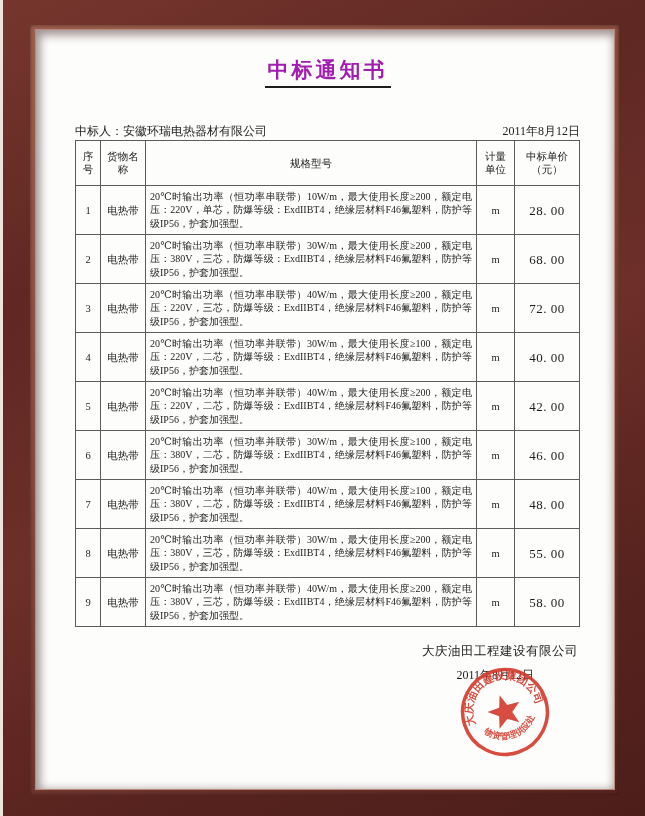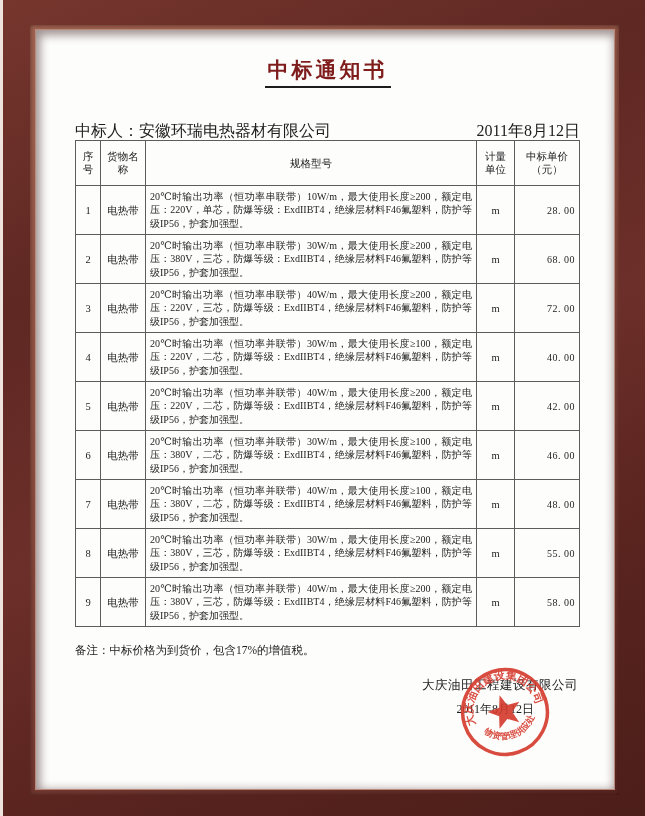--- a/index.html
+++ b/index.html
@@ -29,45 +29,45 @@
   }
   .content{
     position:relative;height:100%;
     padding:26px 34px 0 39px;
     box-sizing:border-box;
     color:#1d1d1d;
   }
   .title-wrap{text-align:center;margin:0 0 34px 0;}
   .title{
     display:inline-block;font-size:21px;font-weight:bold;letter-spacing:3px;
-    border-bottom:2px solid #1d1d1d;padding:0 3px 2px 3px;color:#7f1d1d;
+    border-bottom:2px solid #1d1d1d;padding:0 3px 2px 3px;color:#a21caf;
   }
   .meta-row{
     display:flex;justify-content:space-between;align-items:center;
-    font-size:16px;line-height:18px;
+    font-size:12px;line-height:18px;
   }
   .intro{
     font-size:12px;line-height:17px;text-indent:2em;margin:1px 0 6px 0;
     text-align:justify;
   }
   table.spec{
     width:100%;border-collapse:collapse;table-layout:fixed;
   }
   table.spec th,table.spec td{
     border:1px solid #5c5c5c;
     padding:2px 4px;vertical-align:middle;
     font-weight:normal;
   }
   table.spec thead th{
     height:40px;font-size:10.5px;line-height:13px;text-align:center;color:#222;
   }
   td.c-no,td.c-name,td.c-unit,td.c-price{
     text-align:center;font-size:10.5px;line-height:13px;
   }
-  td.c-price{font-size:10px;letter-spacing:.5px;text-align:right;}
+  td.c-price{font-size:13px;letter-spacing:.5px;}
   td.c-spec{
     font-size:10px;line-height:13.2px;text-align:justify;padding:3px 6px;
     height:44px;
   }
   .notes{margin-top:12px;font-size:11.5px;line-height:22px;}
   .notes .n2{text-indent:2.4em;}
   .signature{
     margin-top:16px;text-align:right;position:relative;z-index:1;
   }
   .sig-company{font-size:12.5px;letter-spacing:.5px;padding-right:2px;}
@@ -185,21 +185,20 @@
               <td class="c-no">9</td>
               <td class="c-name">电热带</td>
               <td class="c-spec">20℃时输出功率（恒功率并联带）40W/m，最大使用长度≥200，额定电压：380V，三芯，防爆等级：ExdIIBT4，绝缘层材料F46氟塑料，防护等级IP56，护套加强型。</td>
               <td class="c-unit">m</td>
               <td class="c-price">58. 00</td>
             </tr>
           </tbody>
       </table>
 
       <div class="notes">
-        <div class="n1">备注：中标价格为到货价，包含17%的增值税。</div>
       </div>
 
       <div class="signature">
         <div class="sig-company">大庆油田工程建设有限公司</div>
         <div class="sig-date">2011年8月12日</div>
       </div>
 
       <svg class="stamp" viewBox="0 0 120 120">
         <g transform="rotate(-18 60 60)">
           <defs>

